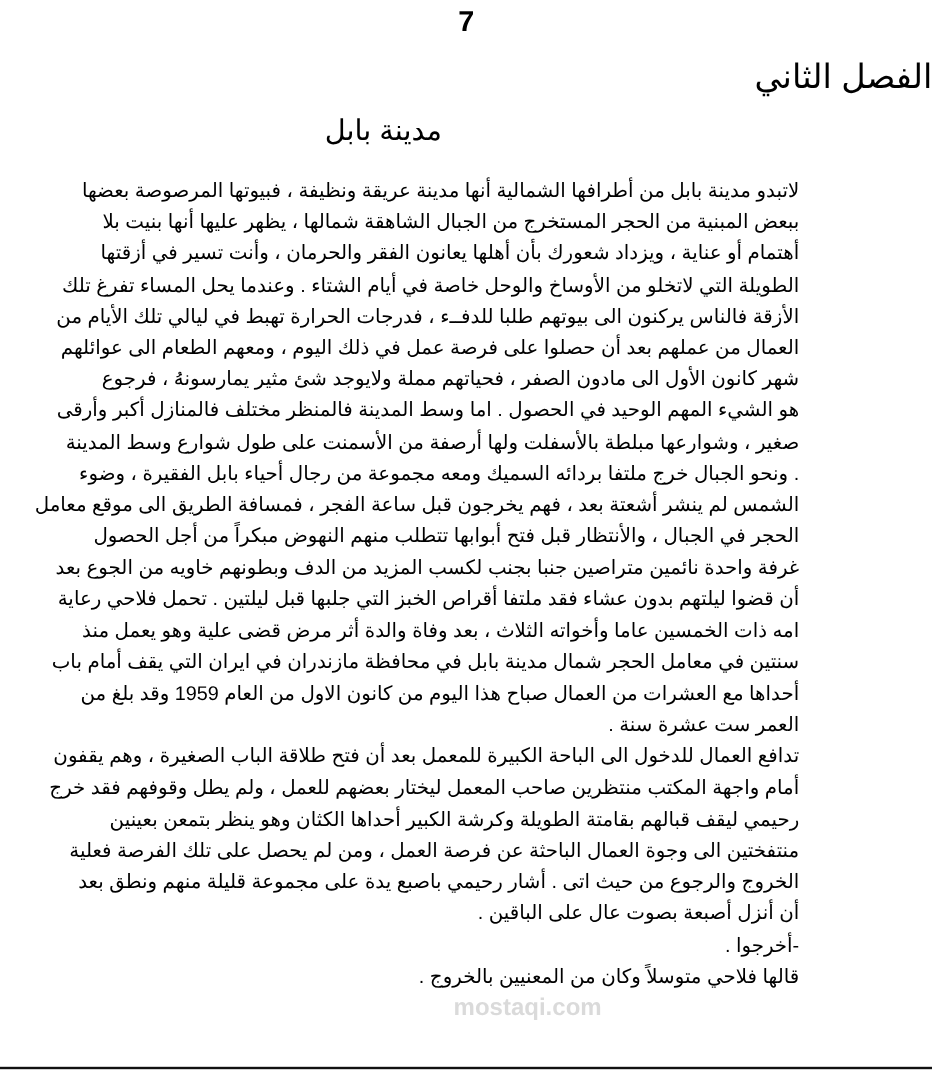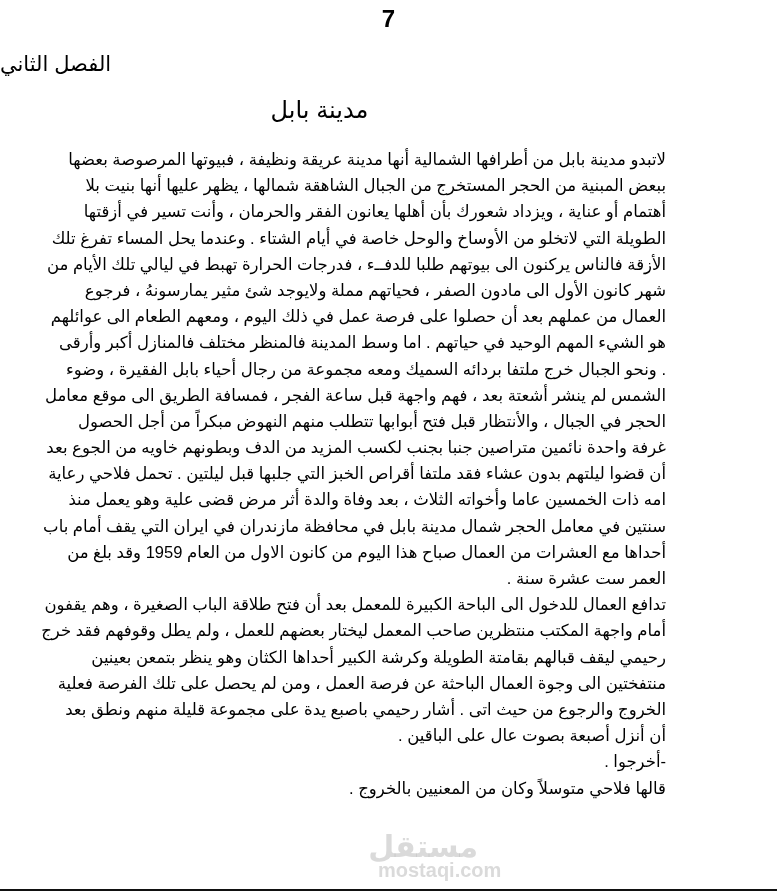--- a/index.html
+++ b/index.html
@@ -6,22 +6,22 @@
     body {
       width: 777px; height: 892px; position: relative; overflow: hidden;
       font-family: "Liberation Sans", "DejaVu Sans", sans-serif;
       color: #000;
     }
     .page-number {
       position: absolute; top: 4px; left: 0; width: 777px; text-align: center;
       font-size: 24px; font-weight: bold; line-height: 30px;
     }
     .chapter-title {
-      position: absolute; top: 48px; left: 0; width: 777px; text-align: left;
-      font-size: 21px; line-height: 32px; direction: rtl;
+      position: absolute; top: 48px; left: 0; width: 777px; text-align: right;
+      font-size: 28px; line-height: 32px; direction: rtl;
     }
     .section-title {
       position: absolute; top: 94px; left: 0; width: 639px; text-align: center;
       font-size: 24px; line-height: 32px; direction: rtl;
     }
     .body-text {
       position: absolute; top: 146px; left: 120px; width: 546px;
       direction: rtl; text-align: right;
       font-size: 16.5px; line-height: 26.2px;
     }
@@ -43,40 +43,40 @@
 <div class="page-number">7</div>
 <div class="chapter-title">الفصل الثاني</div>
 <div class="section-title">مدينة بابل</div>
 
 <div class="body-text" id="body-text">
     <span class="line">لاتبدو مدينة بابل من أطرافها الشمالية أنها مدينة عريقة ونظيفة ، فبيوتها المرصوصة بعضها</span>
     <span class="line">ببعض المبنية من الحجر المستخرج من الجبال الشاهقة شمالها ، يظهر عليها أنها بنيت بلا</span>
     <span class="line">أهتمام أو عناية ، ويزداد شعورك بأن أهلها يعانون الفقر والحرمان ، وأنت تسير في أزقتها</span>
     <span class="line">الطويلة التي لاتخلو من الأوساخ والوحل خاصة في أيام الشتاء . وعندما يحل المساء تفرغ تلك</span>
     <span class="line">الأزقة فالناس يركنون الى بيوتهم طلبا للدفــء ، فدرجات الحرارة تهبط في ليالي تلك الأيام من</span>
+    <span class="line">العمال من عملهم بعد أن حصلوا على فرصة عمل في ذلك اليوم ، ومعهم الطعام الى عوائلهم</span>
     <span class="line">شهر كانون الأول الى مادون الصفر ، فحياتهم مملة ولايوجد شئ مثير يمارسونهُ ، فرجوع</span>
-    <span class="line">العمال من عملهم بعد أن حصلوا على فرصة عمل في ذلك اليوم ، ومعهم الطعام الى عوائلهم</span>
-    <span class="line">هو الشيء المهم الوحيد في حياتهم . اما وسط المدينة فالمنظر مختلف فالمنازل أكبر وأرقى</span>
+    <span class="line">هو الشيء المهم الوحيد في الحصول . اما وسط المدينة فالمنظر مختلف فالمنازل أكبر وأرقى</span>
+    <span class="line">صغير ، وشوارعها مبلطة بالأسفلت ولها أرصفة من الأسمنت على طول شوارع وسط المدينة</span>
     <span class="line">. ونحو الجبال خرج ملتفا بردائه السميك ومعه مجموعة من رجال أحياء بابل الفقيرة ، وضوء</span>
-    <span class="line">الشمس لم ينشر أشعتة بعد ، فهم واجهة قبل ساعة الفجر ، فمسافة الطريق الى موقع معامل</span>
+    <span class="line">الشمس لم ينشر أشعتة بعد ، فهم يخرجون قبل ساعة الفجر ، فمسافة الطريق الى موقع معامل</span>
     <span class="line">الحجر في الجبال ، والأنتظار قبل فتح أبوابها تتطلب منهم النهوض مبكراً من أجل الحصول</span>
     <span class="line">غرفة واحدة نائمين متراصين جنبا بجنب لكسب المزيد من الدف وبطونهم خاويه من الجوع بعد</span>
     <span class="line">أن قضوا ليلتهم بدون عشاء فقد ملتفا أقراص الخبز التي جلبها قبل ليلتين . تحمل فلاحي رعاية</span>
     <span class="line">امه ذات الخمسين عاما وأخواته الثلاث ، بعد وفاة والدة أثر مرض قضى علية وهو يعمل منذ</span>
     <span class="line">سنتين في معامل الحجر شمال مدينة بابل في محافظة مازندران في ايران التي يقف أمام باب</span>
     <span class="line">أحداها مع العشرات من العمال صباح هذا اليوم من كانون الاول من العام 1959 وقد بلغ من</span>
     <span class="line last">العمر ست عشرة سنة .</span>
     <span class="line">تدافع العمال للدخول الى الباحة الكبيرة للمعمل بعد أن فتح طلاقة الباب الصغيرة ، وهم يقفون</span>
     <span class="line">أمام واجهة المكتب منتظرين صاحب المعمل ليختار بعضهم للعمل ، ولم يطل وقوفهم فقد خرج</span>
     <span class="line">رحيمي ليقف قبالهم بقامتة الطويلة وكرشة الكبير أحداها الكثان وهو ينظر بتمعن بعينين</span>
     <span class="line">منتفختين الى وجوة العمال الباحثة عن فرصة العمل ، ومن لم يحصل على تلك الفرصة فعلية</span>
     <span class="line">الخروج والرجوع من حيث اتى . أشار رحيمي باصبع يدة على مجموعة قليلة منهم ونطق بعد</span>
     <span class="line last">أن أنزل أصبعة بصوت عال على الباقين .</span>
     <span class="line last">-أخرجوا .</span>
     <span class="line last">قالها فلاحي متوسلاً وكان من المعنيين بالخروج .</span>
   </div>
 
 <div class="watermark">
-  <div class="wm-logo">مستقل</div>
   <div class="wm-url">mostaqi.com</div>
 </div>
 
 <div class="bottom-rule"></div>
 
 </body></html>

